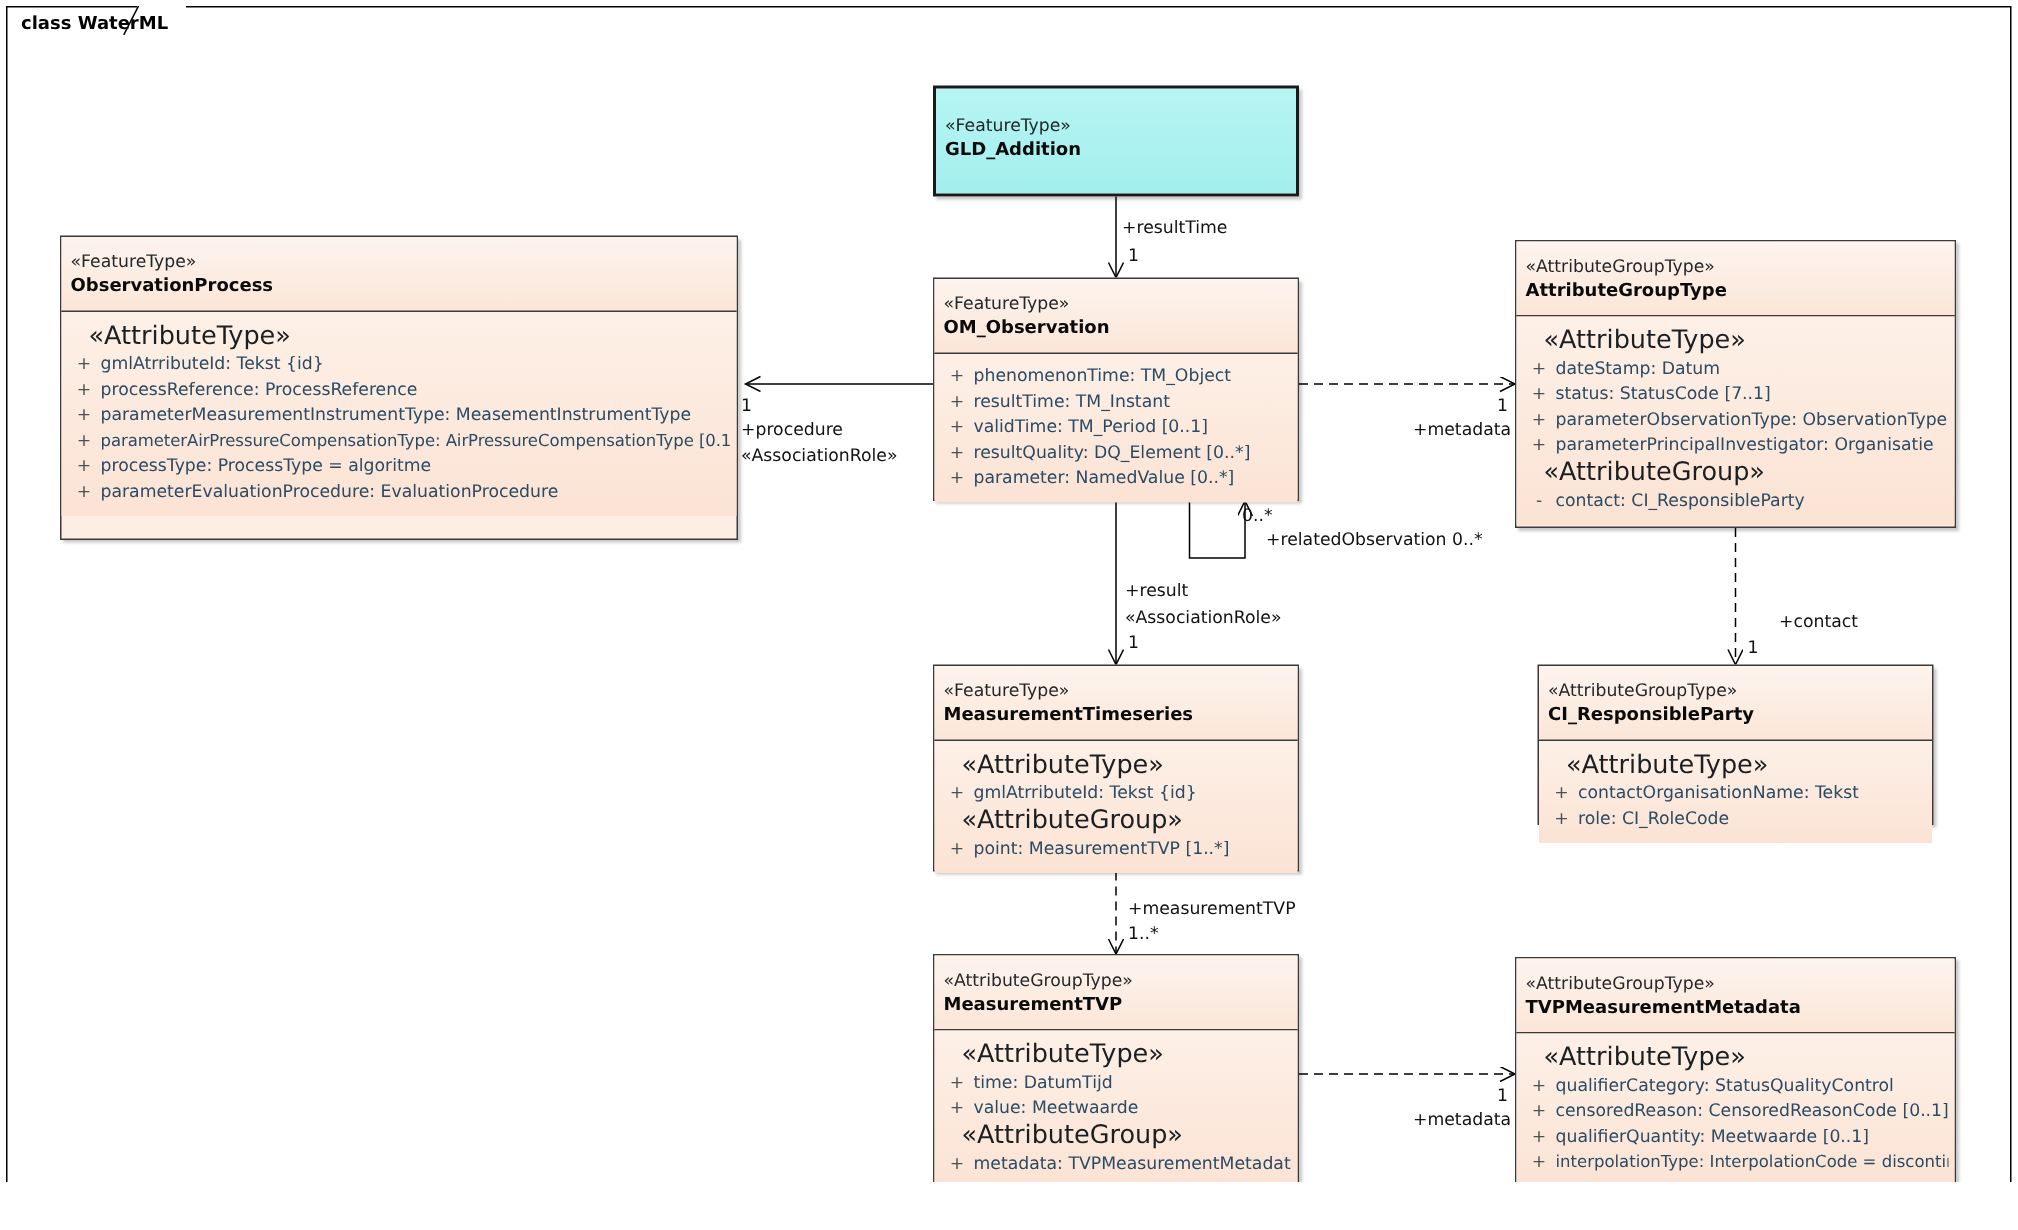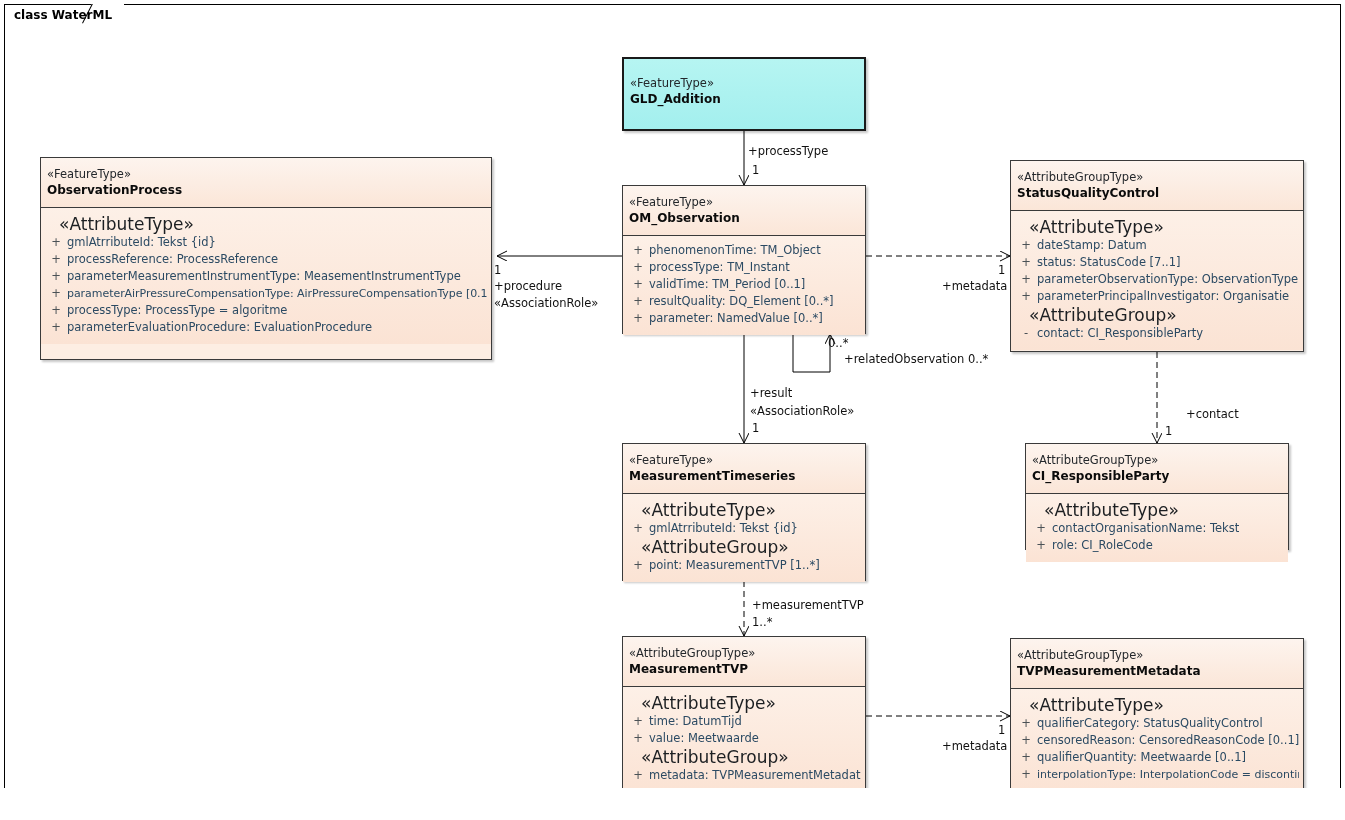--- a/index.html
+++ b/index.html
@@ -169,21 +169,21 @@
     
     <line x1="1157" y1="352" x2="1157" y2="443" stroke="#000" stroke-width="1" stroke-dasharray="6,4" marker-end="url(#open-arrow)"></line>
 
     
     <line x1="744" y1="581" x2="744" y2="636" stroke="#000" stroke-width="1" stroke-dasharray="6,4" marker-end="url(#open-arrow)"></line>
 
      TVPMeasurementMetadata (+metadata, dashed) --&gt;
     <line x1="866" y1="716" x2="1010" y2="716" stroke="#000" stroke-width="1" stroke-dasharray="6,4" marker-end="url(#open-arrow)"></line>
   </svg>
 
-  <div class="conn-label" style="left:748px; top:144px;">+processType</div>
+  <div class="conn-label" style="left:748px; top:144px;">+resultTime</div>
   <div class="conn-label" style="left:752px; top:163px;">1</div>
 
   <div class="conn-label" style="left:494px; top:263px;">1</div>
   <div class="conn-label" style="left:494px; top:279px;">+procedure</div>
   <div class="conn-label" style="left:494px; top:296px;">«AssociationRole»</div>
 
   <div class="conn-label" style="left:998px; top:263px;">1</div>
   <div class="conn-label" style="left:942px; top:279px;">+metadata</div>
 
   <div class="conn-label" style="left:828px; top:336px;">0..*</div>
@@ -249,41 +249,41 @@
       <div class="stereotype">«FeatureType»</div>
       <div class="classname">OM_Observation</div>
     </div>
     <div class="uml-body">
       <div class="attr-row">
         <span class="attr-vis">+</span>
         <span class="attr-text">phenomenonTime: TM_Object</span>
       </div>
       <div class="attr-row">
         <span class="attr-vis">+</span>
-        <span class="attr-text">processType: TM_Instant</span>
+        <span class="attr-text">resultTime: TM_Instant</span>
       </div>
       <div class="attr-row">
         <span class="attr-vis">+</span>
         <span class="attr-text">validTime: TM_Period [0..1]</span>
       </div>
       <div class="attr-row">
         <span class="attr-vis">+</span>
         <span class="attr-text">resultQuality: DQ_Element [0..*]</span>
       </div>
       <div class="attr-row">
         <span class="attr-vis">+</span>
         <span class="attr-text">parameter: NamedValue [0..*]</span>
       </div>
     </div>
   </div>
 
   <div class="uml-class" style="left:1010px; top:160px; width:294px; height:192px;">
     <div class="uml-head">
       <div class="stereotype">«AttributeGroupType»</div>
-      <div class="classname">StatusQualityControl</div>
+      <div class="classname">AttributeGroupType</div>
     </div>
     <div class="uml-body">
       <div class="grp-label">«AttributeType»</div>
       <div class="attr-row">
         <span class="attr-vis">+</span>
         <span class="attr-text">dateStamp: Datum</span>
       </div>
       <div class="attr-row">
         <span class="attr-vis">+</span>
         <span class="attr-text">status: StatusCode [7..1]</span>

